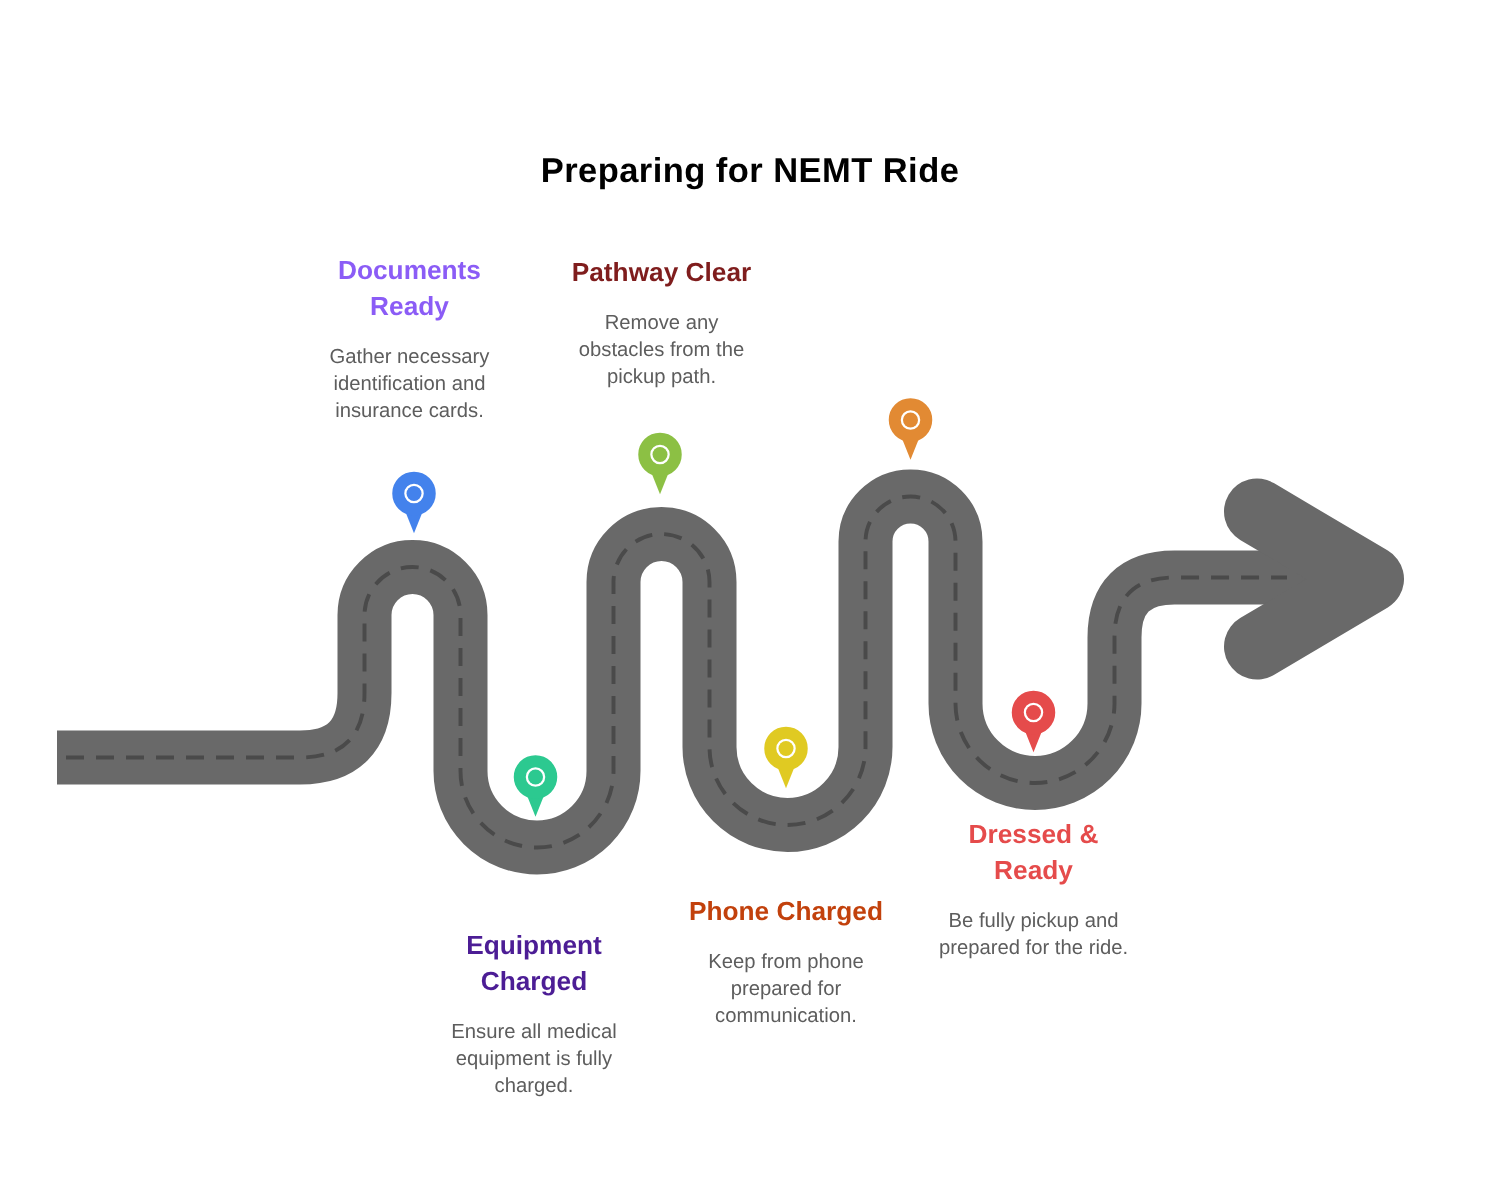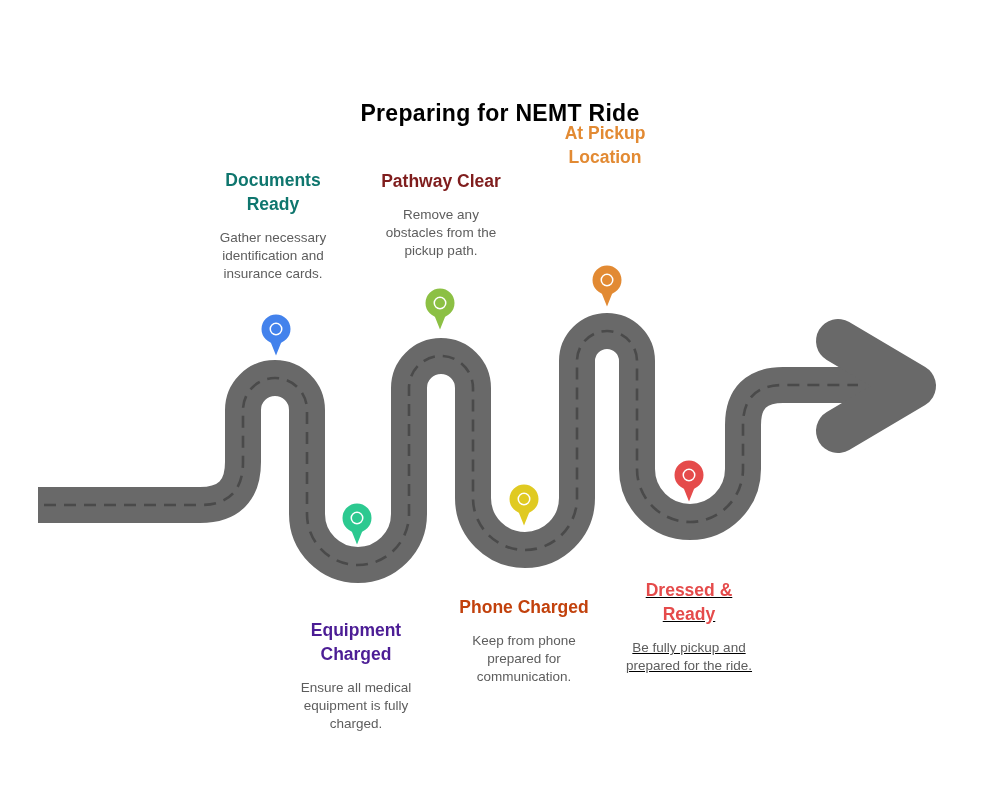--- a/index.html
+++ b/index.html
@@ -104,21 +104,21 @@
     <circle cx="20" cy="17" r="5" fill="#e28a33"></circle>
   </svg>
 
   <svg class="pin" style="left:669px; top:458px" width="40" height="50" viewBox="0 0 40 50">
     <path d="M12.8 25.5 L27.2 25.5 L20 43.5 Z" fill="#e54b4b"></path>
     <circle cx="20" cy="17" r="10.5" fill="#ffffff" stroke-width="8" stroke="#e54b4b"></circle>
     <circle cx="20" cy="17" r="5" fill="#e54b4b"></circle>
   </svg>
 
   <div class="step" style="left:198px; top:168px; width:150px;">
-    <div class="step-title" style="color: #0f766e;">
+    <div class="step-title" style="color: #8b5cf6;">
       <div>Documents</div>
       <div>Ready</div>
     </div>
     <div class="step-desc">
       <div>Gather necessary</div>
       <div>identification and</div>
       <div>insurance cards.</div>
     </div>
   </div>
 
@@ -127,24 +127,20 @@
       <div>Pathway Clear</div>
     </div>
     <div class="step-desc">
       <div>Remove any</div>
       <div>obstacles from the</div>
       <div>pickup path.</div>
     </div>
   </div>
 
   <div class="step" style="left:525px; top:121px; width:160px;">
-    <div class="step-title" style="color: rgb(226, 138, 51);">
-      <div>At Pickup</div>
-      <div>Location</div>
-    </div>
   </div>
 
   <div class="step" style="left:276px; top:618px; width:160px;">
     <div class="step-title" style="color: #4c1d95;">
       <div>Equipment</div>
       <div>Charged</div>
     </div>
     <div class="step-desc">
       <div>Ensure all medical</div>
       <div>equipment is fully</div>
@@ -156,21 +152,21 @@
     <div class="step-title" style="color: #c2410c;">
       <div>Phone Charged</div>
     </div>
     <div class="step-desc">
       <div>Keep from phone</div>
       <div>prepared for</div>
       <div>communication.</div>
     </div>
   </div>
 
-  <div class="step" style="left:604px; top:578px; width:170px;text-decoration:underline;">
+  <div class="step" style="left:604px; top:544px; width:170px;">
     <div class="step-title" style="color: rgb(229, 75, 75);">
       <div>Dressed &amp;</div>
       <div>Ready</div>
     </div>
     <div class="step-desc">
       <div>Be fully pickup and</div>
       <div>prepared for the ride.</div>
     </div>
   </div>
 

